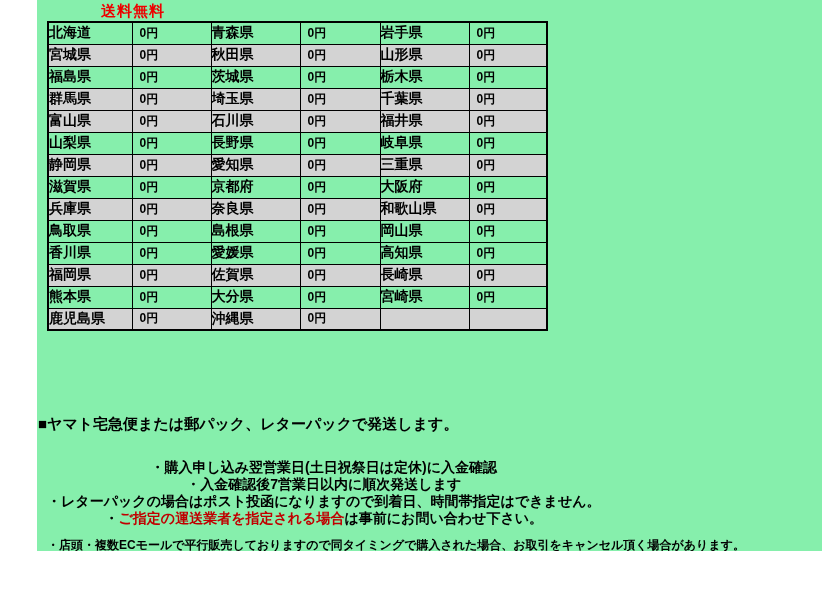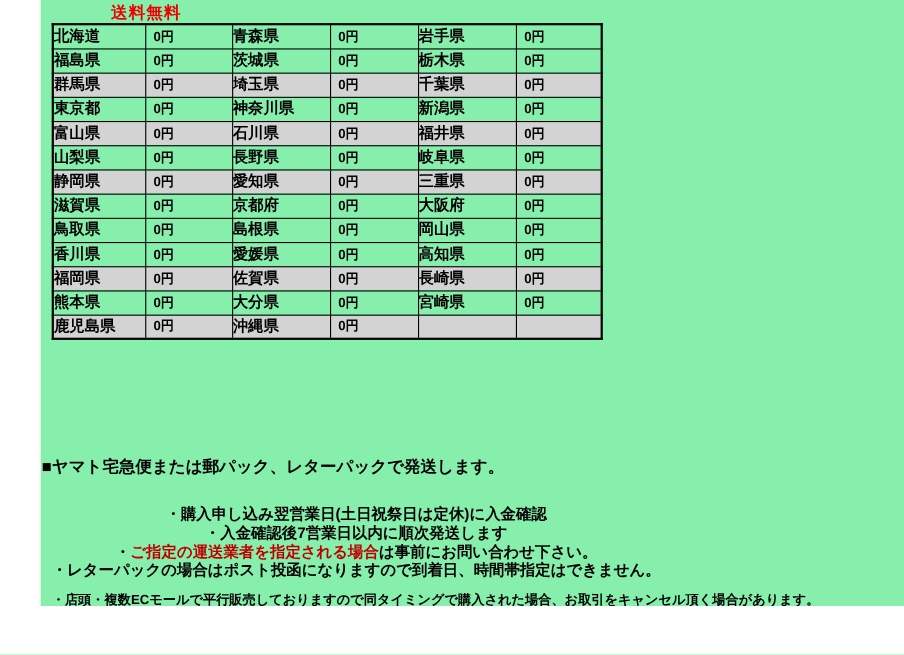--- a/index.html
+++ b/index.html
@@ -94,44 +94,44 @@
       </colgroup>
     <tbody id="fee-table-body">
         <tr>
           <td class="pref">北海道</td>
           <td class="fee">0円</td>
           <td class="pref">青森県</td>
           <td class="fee">0円</td>
           <td class="pref">岩手県</td>
           <td class="fee">0円</td>
         </tr>
+        <tr class="alt">
+          <td class="pref">宮城県</td>
+          <td class="fee">0円</td>
+          <td class="pref">秋田県</td>
+          <td class="fee">0円</td>
+          <td class="pref">山形県</td>
+          <td class="fee">0円</td>
+        </tr>
         <tr>
           <td class="pref">福島県</td>
           <td class="fee">0円</td>
           <td class="pref">茨城県</td>
           <td class="fee">0円</td>
           <td class="pref">栃木県</td>
           <td class="fee">0円</td>
         </tr>
         <tr class="alt">
           <td class="pref">群馬県</td>
           <td class="fee">0円</td>
           <td class="pref">埼玉県</td>
           <td class="fee">0円</td>
           <td class="pref">千葉県</td>
           <td class="fee">0円</td>
         </tr>
-        <tr>
-          <td class="pref">東京都</td>
-          <td class="fee">0円</td>
-          <td class="pref">神奈川県</td>
-          <td class="fee">0円</td>
-          <td class="pref">新潟県</td>
-          <td class="fee">0円</td>
-        </tr>
         <tr class="alt">
           <td class="pref">富山県</td>
           <td class="fee">0円</td>
           <td class="pref">石川県</td>
           <td class="fee">0円</td>
           <td class="pref">福井県</td>
           <td class="fee">0円</td>
         </tr>
         <tr>
           <td class="pref">山梨県</td>
@@ -148,20 +148,28 @@
           <td class="fee">0円</td>
           <td class="pref">三重県</td>
           <td class="fee">0円</td>
         </tr>
         <tr>
           <td class="pref">滋賀県</td>
           <td class="fee">0円</td>
           <td class="pref">京都府</td>
           <td class="fee">0円</td>
           <td class="pref">大阪府</td>
+          <td class="fee">0円</td>
+        </tr>
+        <tr class="alt">
+          <td class="pref">兵庫県</td>
+          <td class="fee">0円</td>
+          <td class="pref">奈良県</td>
+          <td class="fee">0円</td>
+          <td class="pref">和歌山県</td>
           <td class="fee">0円</td>
         </tr>
         <tr>
           <td class="pref">鳥取県</td>
           <td class="fee">0円</td>
           <td class="pref">島根県</td>
           <td class="fee">0円</td>
           <td class="pref">岡山県</td>
           <td class="fee">0円</td>
         </tr>
@@ -198,19 +206,19 @@
           <td class="fee"></td>
         </tr>
       </tbody>
   </table>
 
   <div class="ship-header">■ヤマト宅急便または郵パック、レターパックで発送します。</div>
 
   <div class="bullets">
     <div class="line">・購入申し込み翌営業日(土日祝祭日は定休)に入金確認</div>
     <div class="line">・入金確認後7営業日以内に順次発送します</div>
+    <div class="line">・レターパックの場合はポスト投函になりますので到着日、時間帯指定はできません。</div>
     <div class="line"><span>・</span><span class="red-seg">ご指定の運送業者を指定される場合</span><span>は事前にお問い合わせ下さい。</span></div>
-    <div class="line">・レターパックの場合はポスト投函になりますので到着日、時間帯指定はできません。</div>
   </div>
 
   <div class="small-note">・店頭・複数ECモールで平行販売しておりますので同タイミングで購入された場合、お取引をキャンセル頂く場合があります。</div>
 
 </div>
 
 </body></html>

